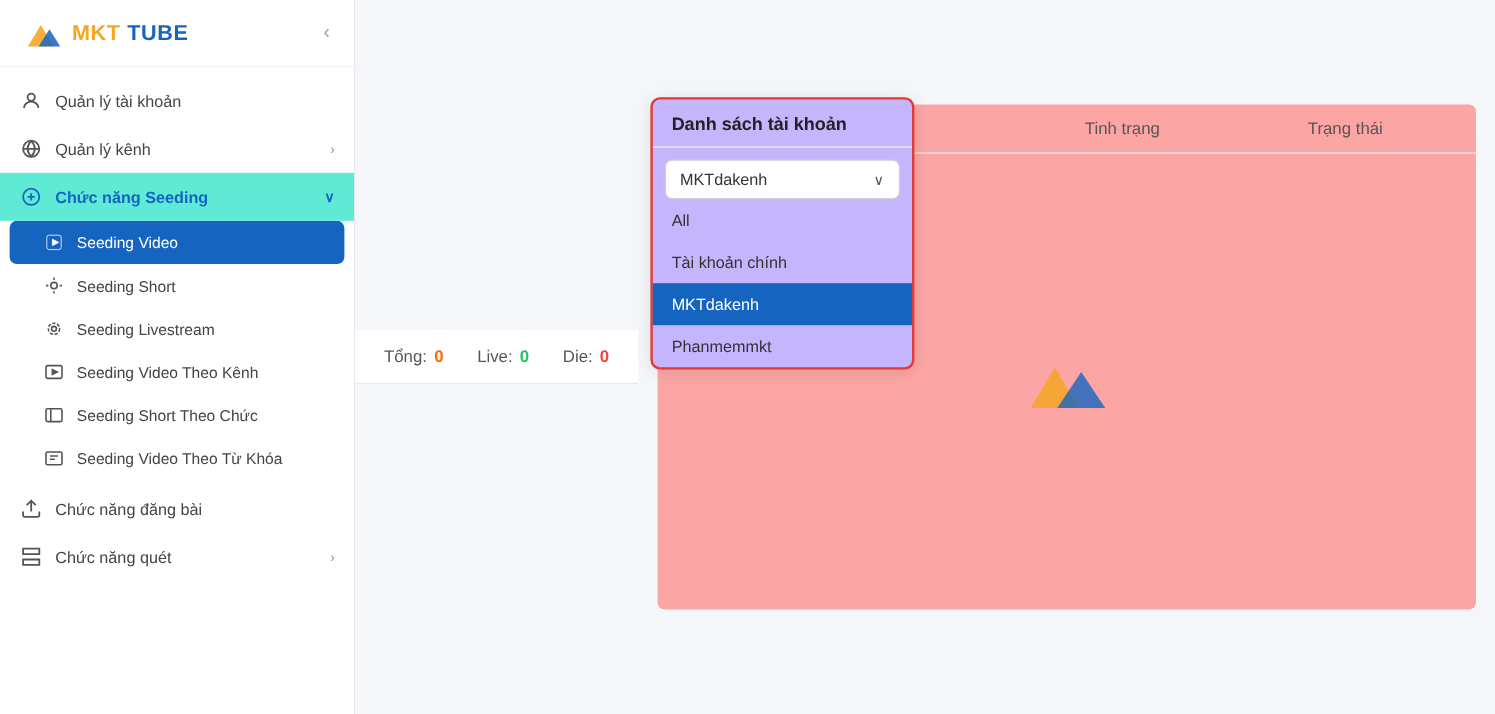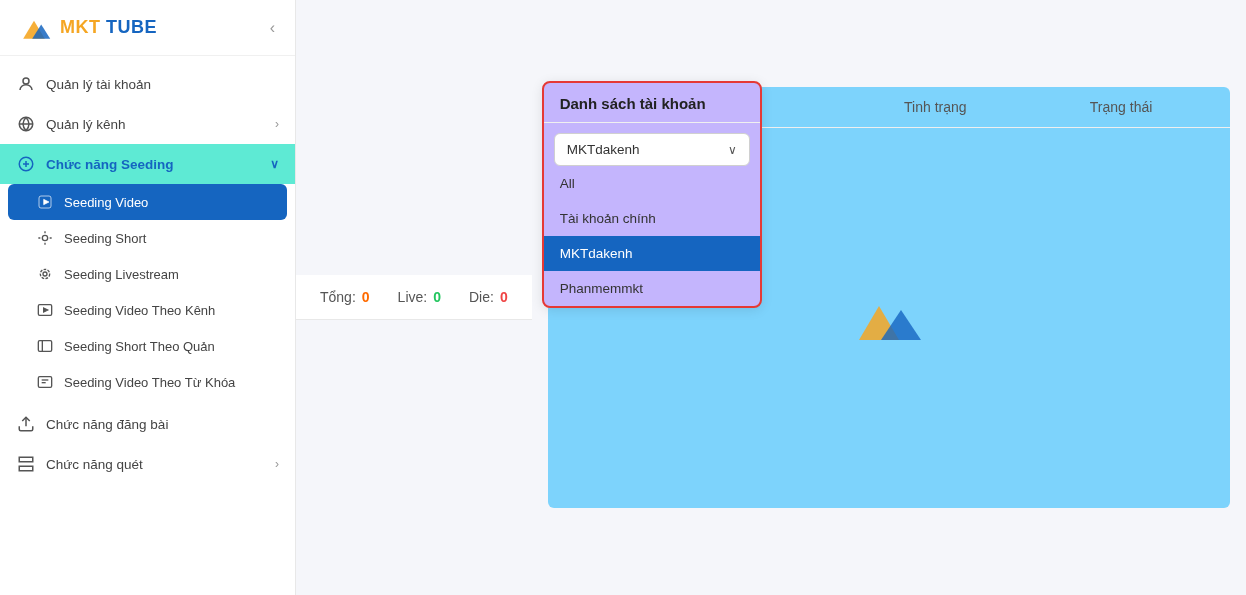--- a/index.html
+++ b/index.html
@@ -58,21 +58,21 @@
     
     .watermark-logo { width: 80px; height: 60px; }
 
     
     .right-content { flex: 1; display: flex; flex-direction: row; align-items: center; }
 
     .right-header { display: flex; align-items: center; justify-content: flex-end; padding: 14px 24px; background: #fff; border-bottom: 1px solid #e8e8e8; gap: 28px; }
 
     .right-body { flex: 1; background: #f5f6fa; padding: 16px; position: relative; }
 
-    .table-container { background: #7dd3fc; border-radius: 6px; overflow: hidden; }
+    .table-container { background: #fca5a5; border-radius: 6px; overflow: hidden; }
     .table-thead { display: flex; border-bottom: 1px solid #efefef; padding: 12px 16px; }
     .thead-cell-tinh { flex: 2; text-align: center; font-weight: 500; color: #555; }
     .thead-cell-trang { flex: 2; text-align: center; font-weight: 400; color: #555; }
     .thead-cell-spacer { flex: 3; }
 
     .empty-body { display: flex; align-items: center; justify-content: center; min-height: 380px; }
 
   </style>
 </head>
 <body>
@@ -168,21 +168,21 @@
         <span>Seeding Video Theo Kênh</span>
       </div>
 
       <div class="nav-subitem">
         <span class="sub-icon">
           <svg width="16" height="16" viewBox="0 0 24 24" fill="none" stroke="#555" stroke-width="2">
               <rect x="2" y="4" width="20" height="16" rx="2"></rect>
               <line x1="8" y1="4" x2="8" y2="20"></line>
             </svg>
         </span>
-        <span>Seeding Short Theo Quản</span>
+        <span>Seeding Short Theo Chức</span>
       </div>
 
       <div class="nav-subitem">
         <span class="sub-icon">
           <svg width="16" height="16" viewBox="0 0 24 24" fill="none" stroke="#555" stroke-width="2">
               <rect x="2" y="4" width="20" height="16" rx="2"></rect>
               <line x1="7" y1="9" x2="17" y2="9"></line>
               <line x1="7" y1="13" x2="13" y2="13"></line>
             </svg>
         </span>

